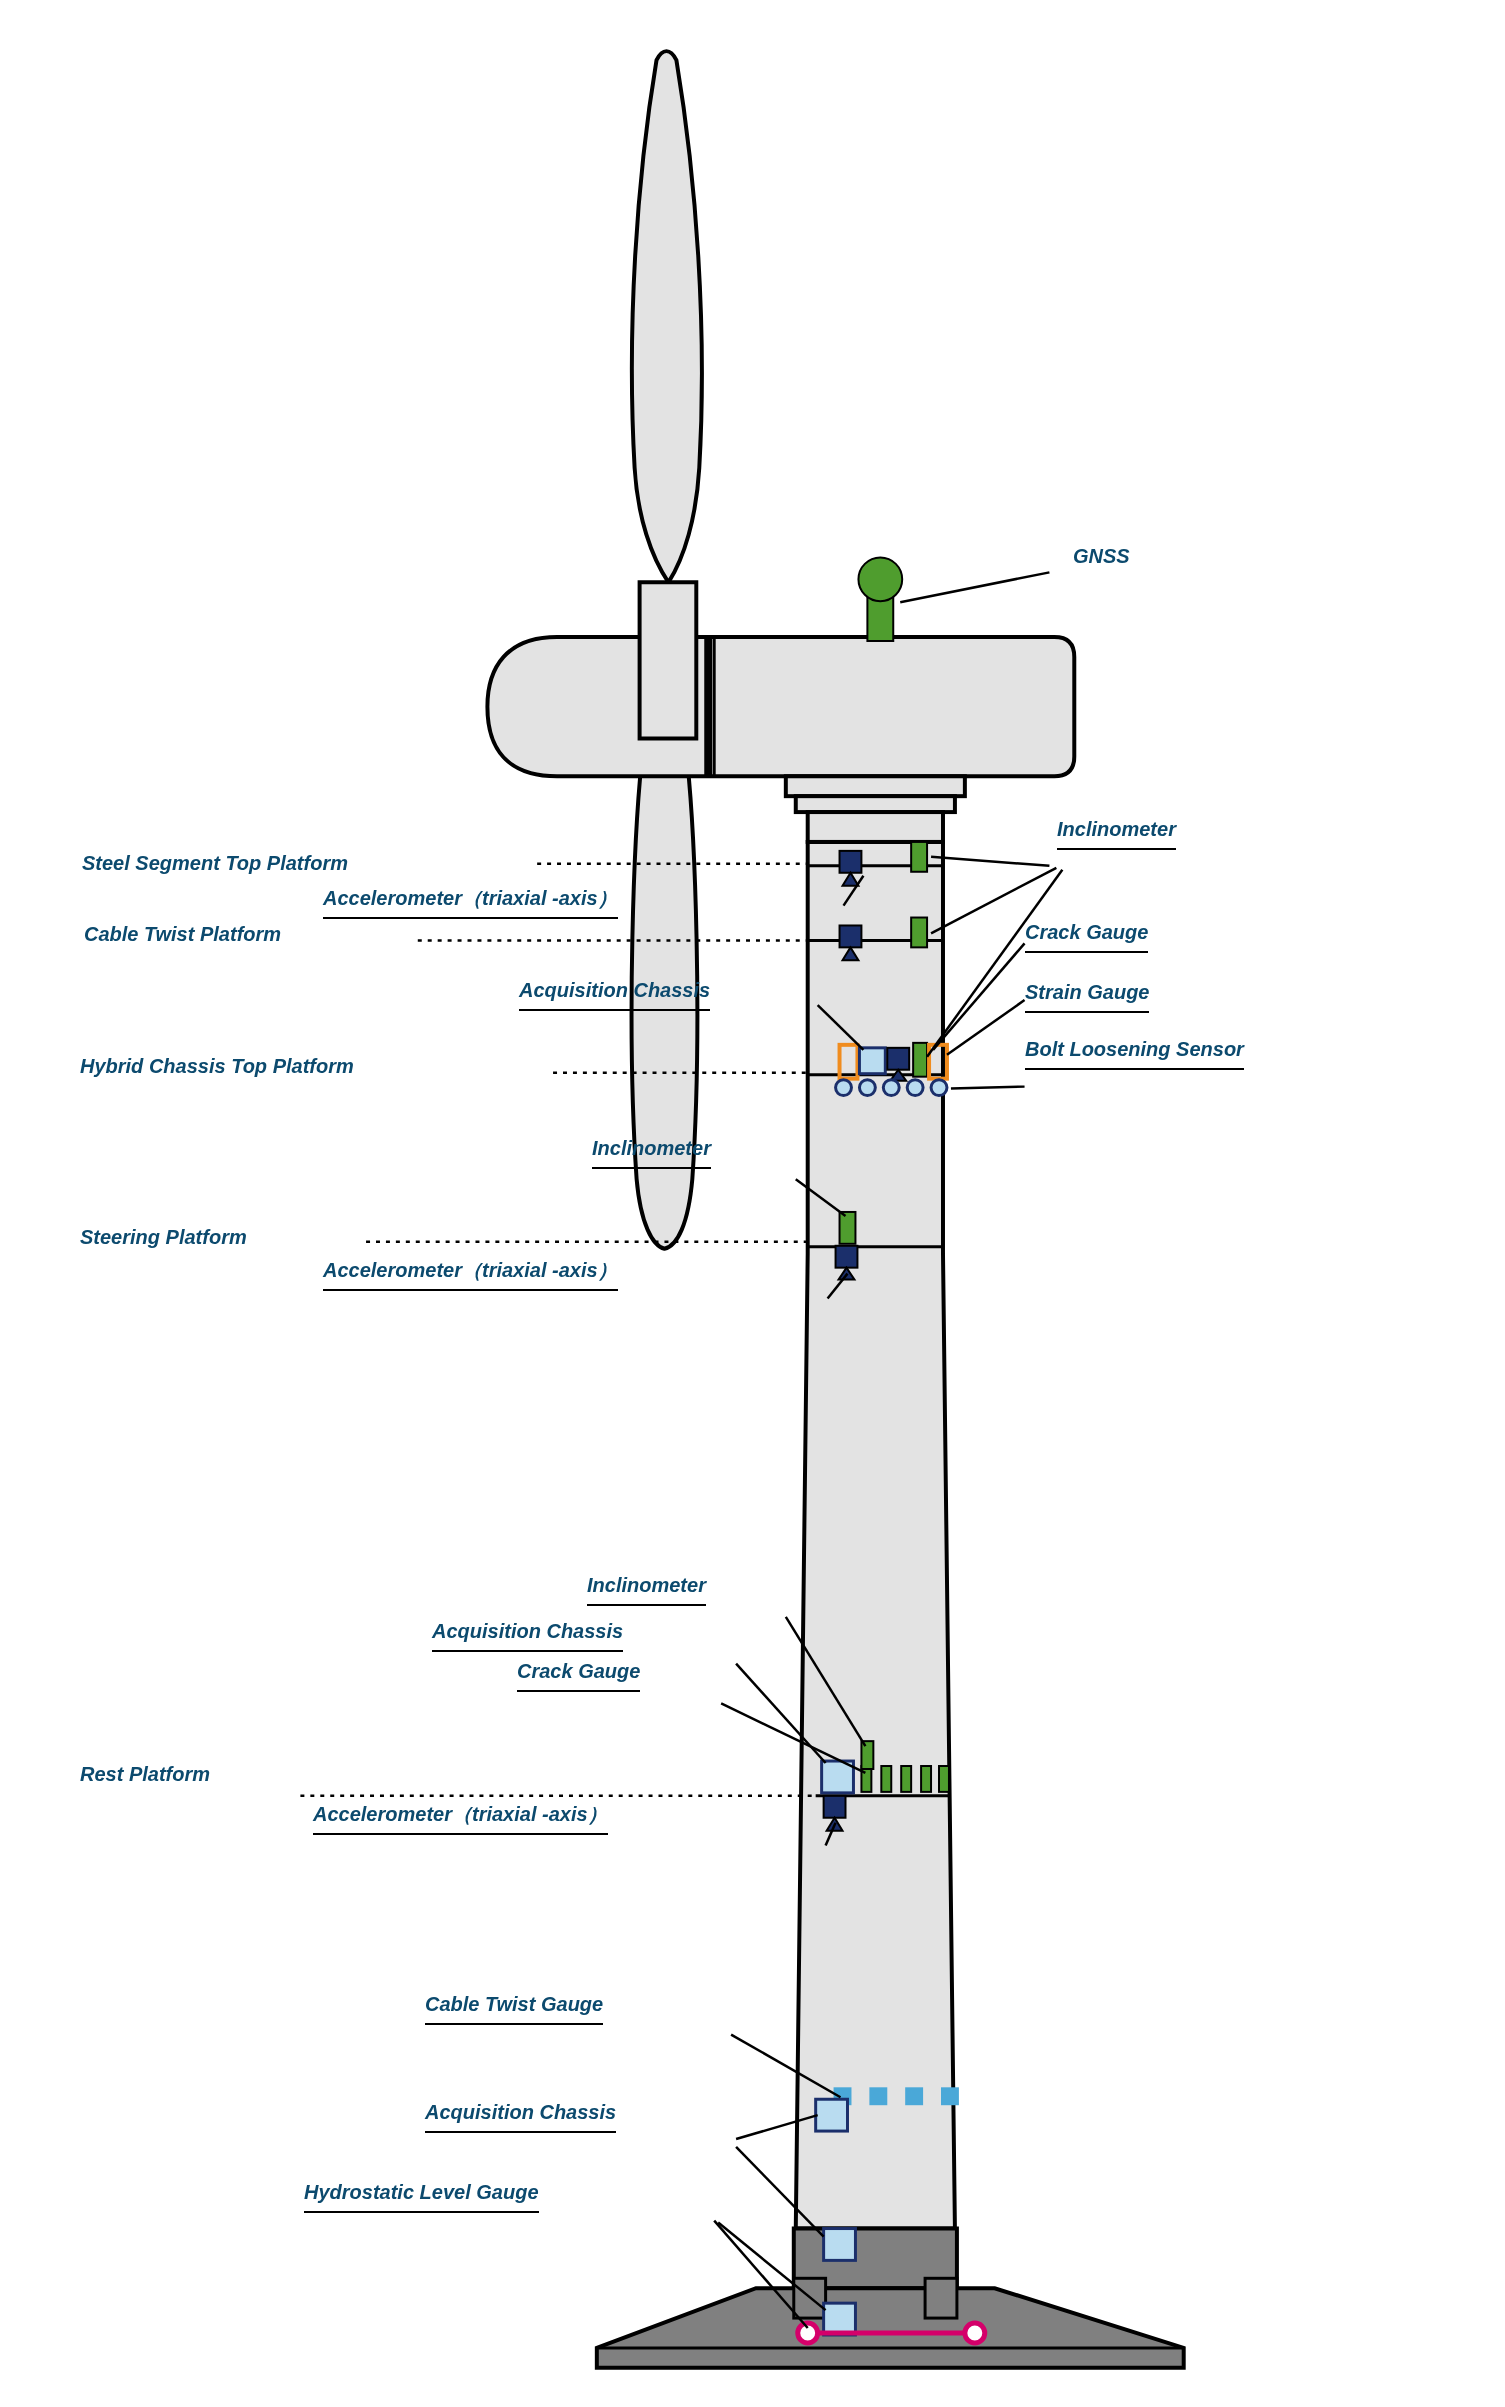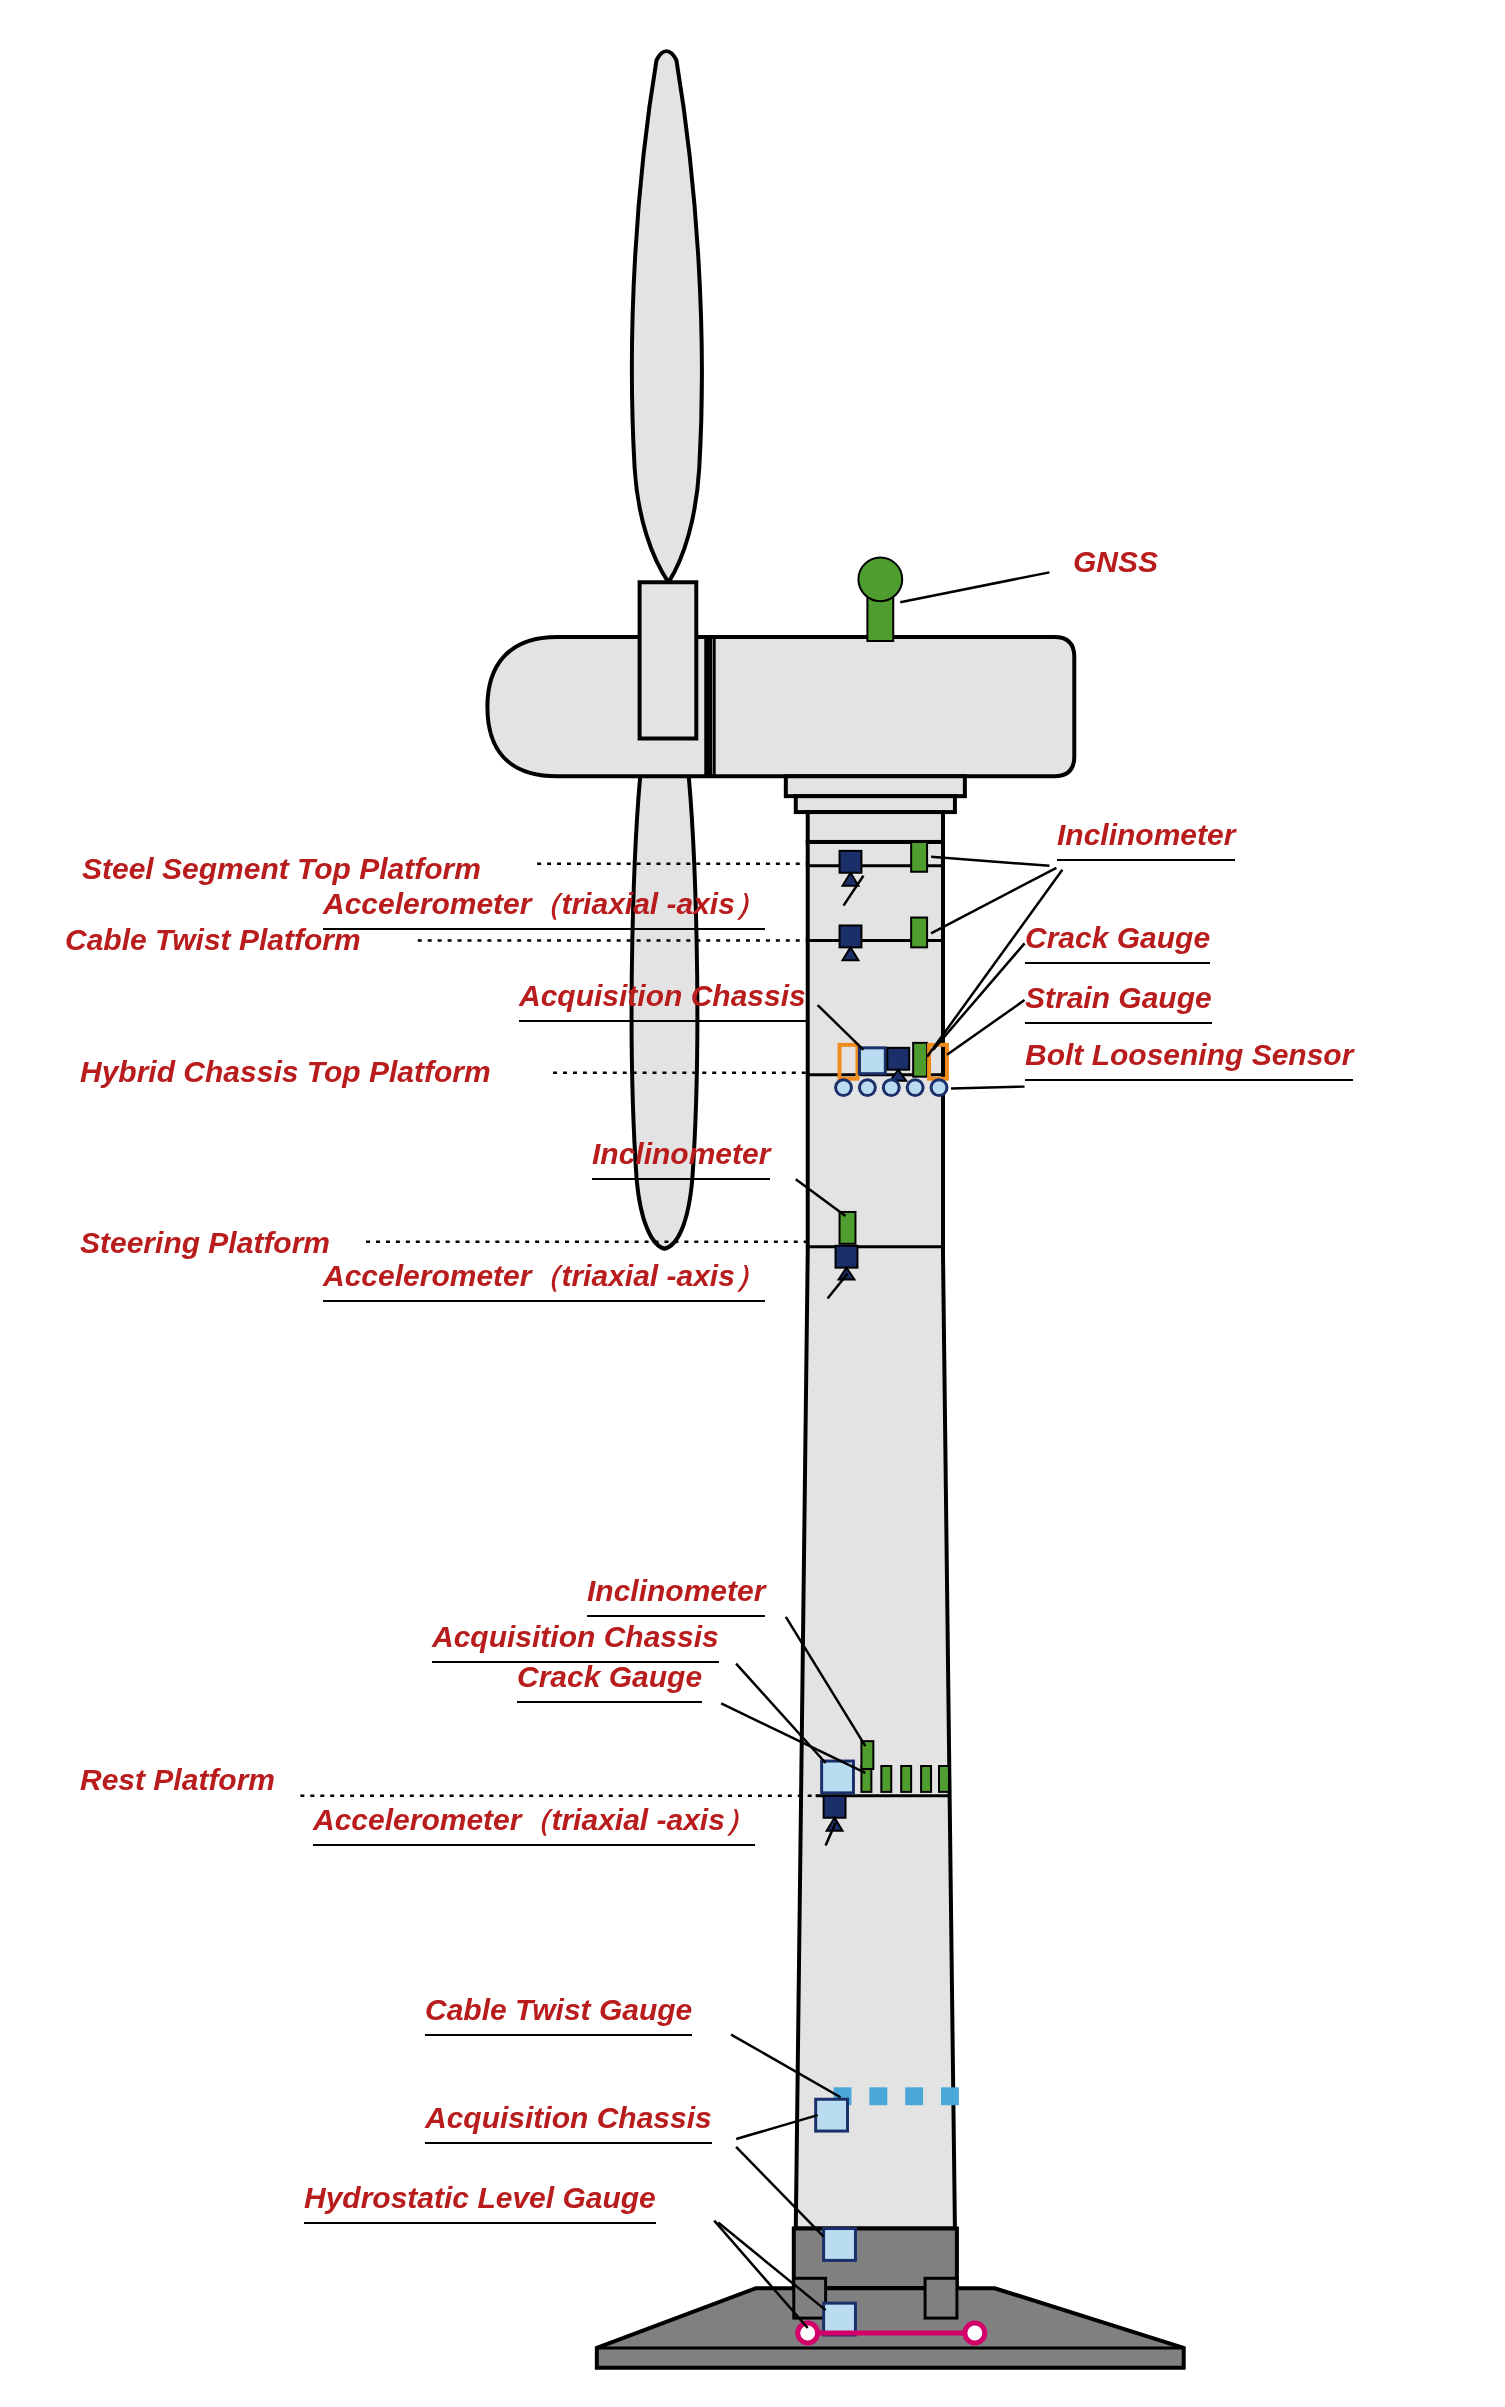--- a/index.html
+++ b/index.html
@@ -22,22 +22,22 @@
     left: 0;
     top: 0;
     width: 1505px;
     height: 2408px;
   }
   .lbl {
     position: absolute;
     font-family: "Liberation Sans", sans-serif;
     font-weight: bold;
     font-style: italic;
-    font-size: 30px;
-    color: #b91c1c;
+    font-size: 20px;
+    color: #0c4a6e;
     white-space: nowrap;
     line-height: 1.1;
   }
   .lbl.u {
     border-bottom: 2px solid #000000;
     padding-bottom: 8px;
   }
 </style>
 </head>
 <body>
@@ -225,21 +225,21 @@
 
   <div class="lbl" style="left:1073px; top:545px;">GNSS</div>
 
   <div class="lbl u" style="left:1057px; top:818px;">Inclinometer</div>
   <div class="lbl u" style="left:1025px; top:921px;">Crack Gauge</div>
   <div class="lbl u" style="left:1025px; top:981px;">Strain Gauge</div>
   <div class="lbl u" style="left:1025px; top:1038px;">Bolt Loosening Sensor</div>
 
   <div class="lbl" style="left:82px; top:852px;">Steel Segment Top Platform</div>
   <div class="lbl u" style="left:323px; top:887px;">Accelerometer（triaxial -axis）</div>
-  <div class="lbl" style="left:65px; top:923px;">Cable Twist Platform</div>
+  <div class="lbl" style="left:84px; top:923px;">Cable Twist Platform</div>
   <div class="lbl u" style="left:519px; top:979px;">Acquisition Chassis</div>
   <div class="lbl" style="left:80px; top:1055px;">Hybrid Chassis Top Platform</div>
 
   <div class="lbl u" style="left:592px; top:1137px;">Inclinometer</div>
   <div class="lbl" style="left:80px; top:1226px;text-align:right;">Steering Platform</div>
   <div class="lbl u" style="left:323px; top:1259px;">Accelerometer（triaxial -axis）</div>
 
   <div class="lbl u" style="left:587px; top:1574px;">Inclinometer</div>
   <div class="lbl u" style="left:432px; top:1620px;">Acquisition Chassis</div>
   <div class="lbl u" style="left:517px; top:1660px;">Crack Gauge</div>

